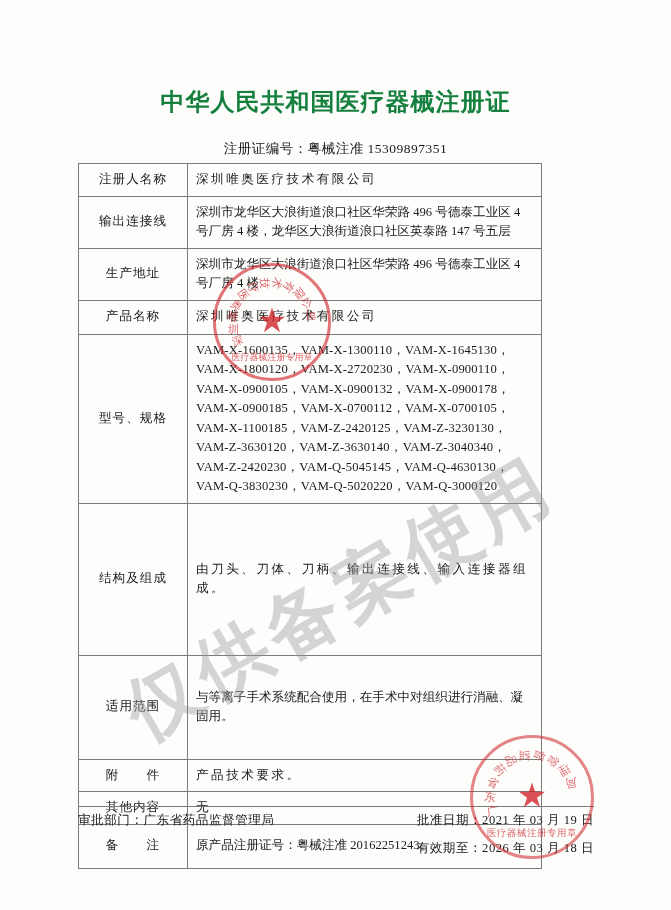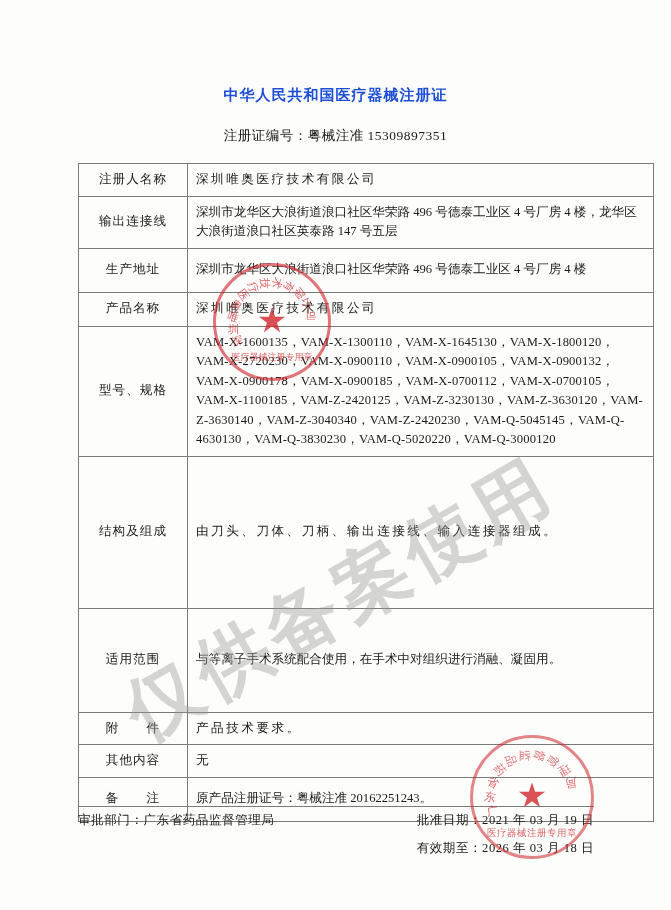--- a/index.html
+++ b/index.html
@@ -15,37 +15,37 @@
     font-family: "Liberation Serif", serif;
     color: #1a1a1a;
   }
   .page {
     position: absolute;
     inset: 0;
     background: #fdfdfb;
   }
   .title {
     text-align: center;
-    font-size: 15px;
+    font-size: 24px;
     font-weight: bold;
     letter-spacing: 1px;
     margin-top: 86px;
-    color: #1d4ed8;
+    color: #15803d;
   }
   .cert-no {
     text-align: center;
     font-size: 13.5px;
     margin-top: 22px;
     letter-spacing: 0.5px;
   }
   table.cert {
     position: absolute;
     left: 78px;
     top: 163px;
-    width: 576px;
+    width: 464px;
     border-collapse: collapse;
     table-layout: fixed;
   }
   table.cert td {
     border: 1px solid #7b7b7b;
     vertical-align: middle;
     padding: 6px 8px;
     font-size: 12.6px;
     line-height: 1.55;
   }

